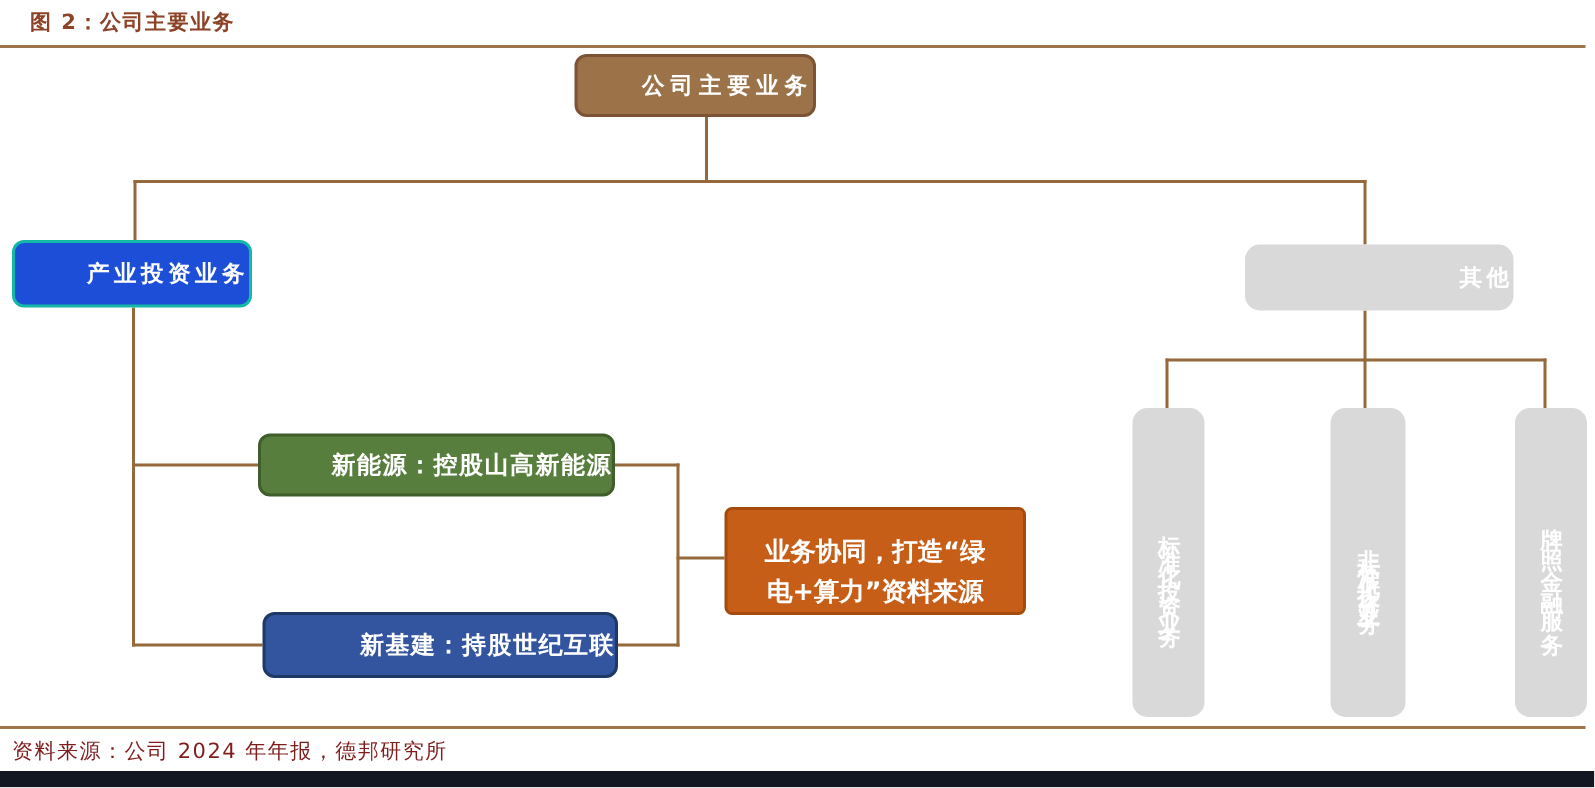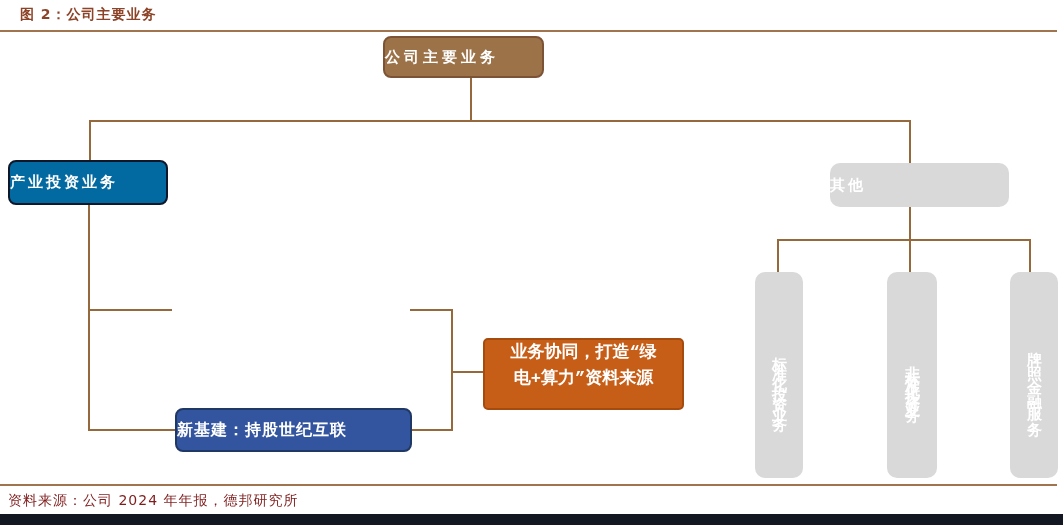--- a/index.html
+++ b/index.html
@@ -31,35 +31,34 @@
   .line {
     position: absolute;
     background: #96693C;
   }
   .line.h { height: 2px; }
   .line.v { width: 2px; }
   .node {
     position: absolute;
     display: flex;
     align-items: center;
-    justify-content: flex-start;
+    justify-content: flex-end;
     text-align: center;
     color: #ffffff;
     font-weight: bold;
     border-radius: 8px;
-    font-family: Liberation Mono, monospace;
   }
   .node-root {
     left: 383px; top: 36px; width: 161px; height: 42px;
     background: #9C7249; border: 2px solid #7D5335;
     font-size: 15px; letter-spacing: 4px;
   }
   .node-red {
     left: 8px; top: 160px; width: 160px; height: 45px;
-    background: #0369a1; border: 2px solid #0f172a;
+    background: #1d4ed8; border: 2px solid #14b8a6;
     font-size: 15px; letter-spacing: 3px;
   }
   .node-green {
     left: 172px; top: 289px; width: 238px; height: 42px;
     background: #587E3E; border: 2px solid #3F5E2B;
     font-size: 16px; letter-spacing: 1px;
   }
   .node-blue {
     left: 175px; top: 408px; width: 237px; height: 44px;
     background: #33549E; border: 2px solid #1F3864;
@@ -143,20 +142,23 @@
   <div class="line v" style="left:1029px;top:239px; height:34px;"></div>
 
   <div class="node node-root">
     <span>公司主要业务</span>
   </div>
 
   <div class="node node-red">
     <span>产业投资业务</span>
   </div>
 
+  <div class="node node-green">
+    <span>新能源：控股山高新能源</span>
+  </div>
 
   <div class="node node-blue">
     <span>新基建：持股世纪互联</span>
   </div>
 
   <div class="node node-orange">
     <span>业务协同，打造“绿</span>
     <span>电+算力”资料来源</span>
   </div>
 

